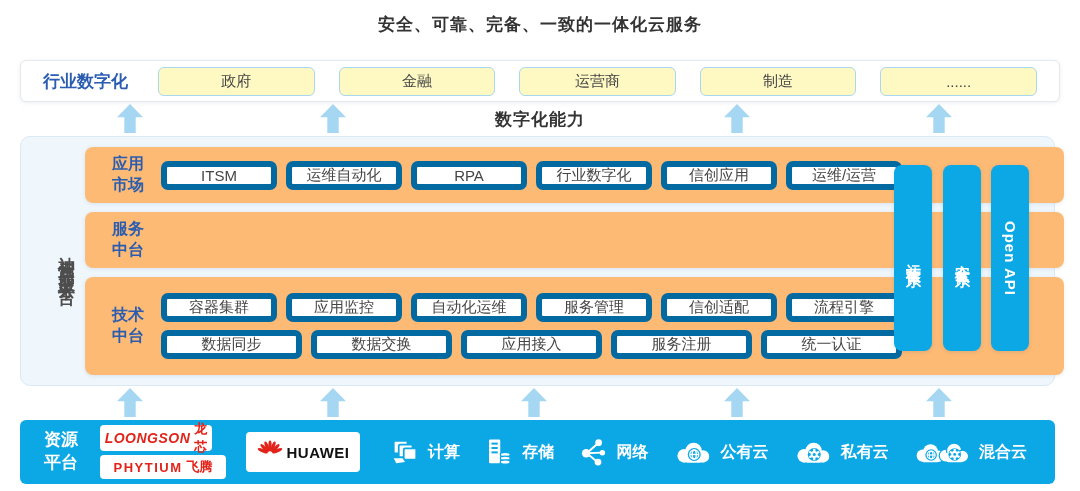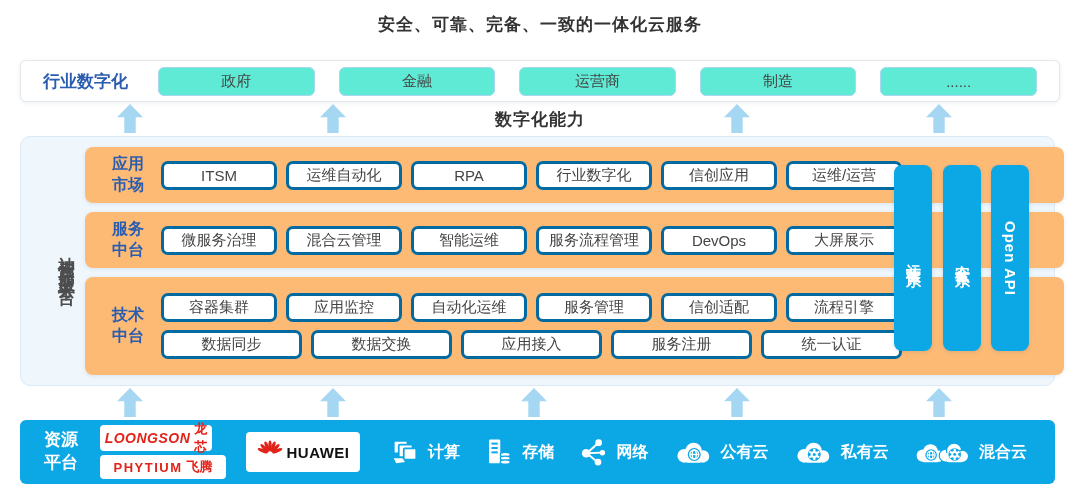--- a/index.html
+++ b/index.html
@@ -9,21 +9,21 @@
   .page-title { position:absolute; top:13px; left:0; right:0; text-align:center;
     font-size:17px; font-weight:bold; color:#333; letter-spacing:1px; }
 
   
   .industry-row { position:absolute; left:20px; top:60px; width:1040px; height:42px;
     background:#fff; border:1px solid #e5e8ec; border-radius:6px;
     box-shadow:0 1px 5px rgba(30,60,90,.08);
     display:flex; align-items:center; padding:0 22px; gap:22px; }
   .industry-label { font-size:17px; font-weight:bold; color:#2a5db0; white-space:nowrap; }
   .industry-items { flex:1; display:flex; gap:16px; }
-  .chip { flex:1; height:29px; border:1px solid #a9d7f0; border-radius:6px; background:#5eead4;
+  .chip { flex:1; height:29px; border:1px solid #a9d7f0; border-radius:6px; background:#fef9c3;
     display:flex; align-items:center; justify-content:center; font-size:15px; color:#444;
     cursor:pointer;margin-left:8px; }
 
   
   .band { position:absolute; left:0; width:1080px; height:30px; }
   .band-top { top:104px; }
   .band-bottom { top:388px; }
   .arrow { position:absolute; top:0; width:26px; height:29px; background:#a5d7f3;
     clip-path:polygon(50% 0,100% 46%,72% 46%,72% 100%,28% 100%,28% 46%,0 46%); }
   .band-label { position:absolute; left:0; right:0; top:4px; text-align:center;
@@ -39,21 +39,21 @@
     display:flex; flex-direction:column; gap:9px; }
   .panel { background:#fdba74; border-radius:8px; box-shadow:0 1px 4px rgba(20,80,140,.10);
     display:flex; align-items:center; padding:6px 10px; }
   .panel.h1 { height:56px; }
   .panel.tech { flex:1; }
   .panel-label { width:46px; margin:0 10px; text-align:center; font-size:16px;
     font-weight:bold; color:#2a5db0; line-height:1.3; flex:none; }
   .panel-items { flex:1; display:flex; gap:9px; margin-right:152px; }
   .panel-items-col { flex:1; display:flex; flex-direction:column; gap:8px; margin-right:152px; }
   .panel-items-col .panel-items { margin-right:0; }
-  .btn { flex:1; height:29px; border:3px solid #0369a1; border-radius:7px; background:#fff;
+  .btn { flex:1; height:29px; border:6px solid #0369a1; border-radius:7px; background:#fff;
     display:flex; align-items:center; justify-content:center; font-size:15px; color:#444;
     white-space:nowrap; cursor:pointer; }
 
   .vbar { position:absolute; top:28px; height:186px; width:38px; border-radius:8px;
     background:#0ca7e5; color:#fff; display:flex; align-items:center; justify-content:center;
     writing-mode:vertical-rl; font-size:15px; font-weight:bold; letter-spacing:3px;
     box-shadow:0 1px 4px rgba(20,80,140,.15); }
   .vbar.b1 { left:873px; } .vbar.b2 { left:922px; } .vbar.b3 { left:970px; letter-spacing:1px; }
 
   
@@ -120,28 +120,20 @@
           <div class="btn">信创应用</div>
           <div class="btn">运维/运营</div>
         </div>
       </div>
 
       <div class="panel h1">
         <div class="panel-label">
           <div>服务</div>
           <div>中台</div>
         </div>
-        <div class="panel-items">
-          <div class="btn">微服务治理</div>
-          <div class="btn">混合云管理</div>
-          <div class="btn">智能运维</div>
-          <div class="btn">服务流程管理</div>
-          <div class="btn">DevOps</div>
-          <div class="btn">大屏展示</div>
-        </div>
       </div>
 
       <div class="panel tech">
         <div class="panel-label">
           <div>技术</div>
           <div>中台</div>
         </div>
         <div class="panel-items-col">
           <div class="panel-items">
             <div class="btn">容器集群</div>

